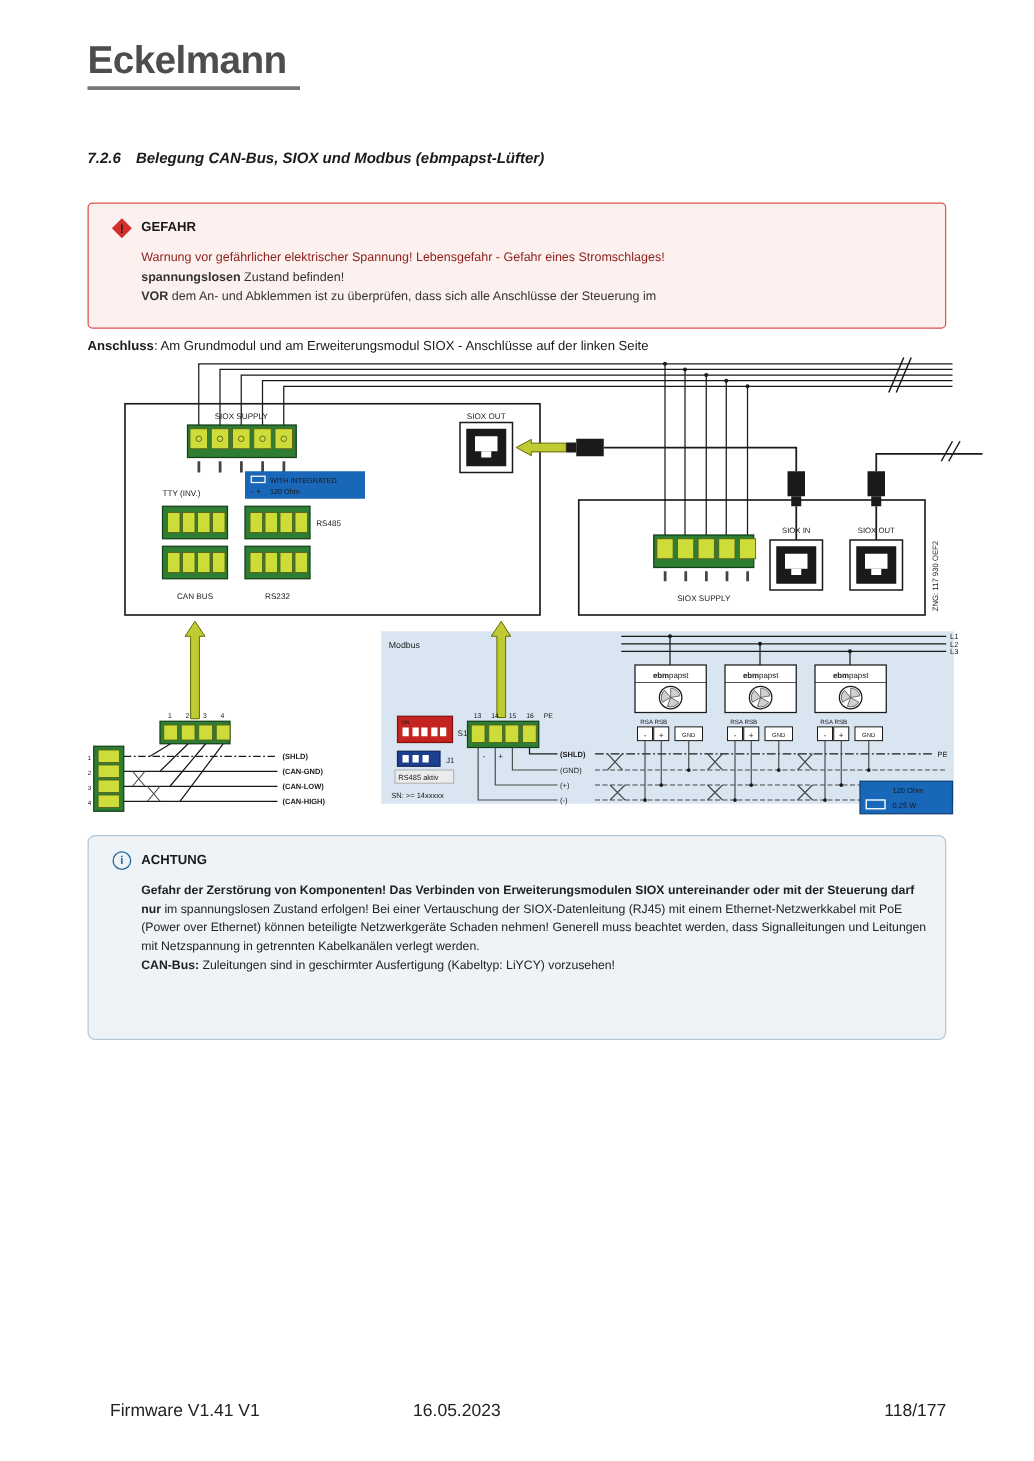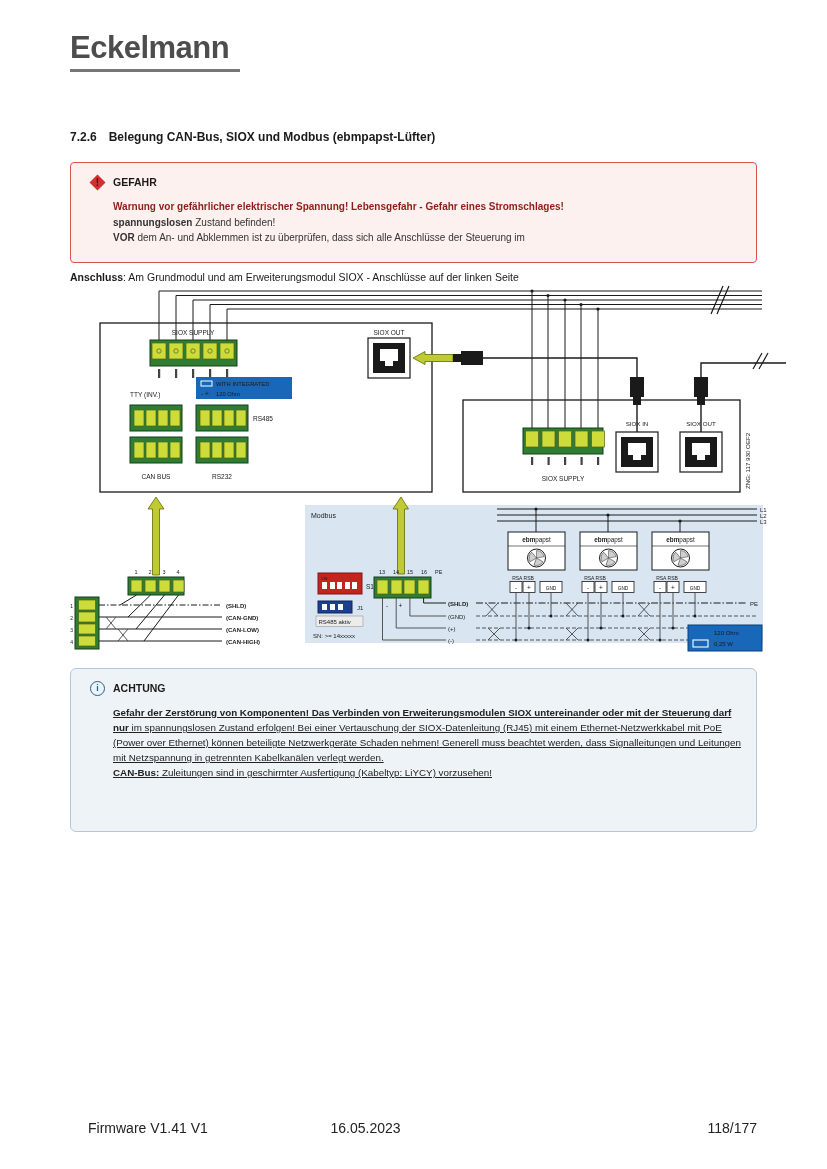--- a/index.html
+++ b/index.html
@@ -2,34 +2,34 @@
 <html><head>
 <meta charset="utf-8">
 <style>
   html,body{margin:0;padding:0;}
   body{width:827px;height:1169px;position:relative;background:#fff;overflow:hidden;
        font-family:"Liberation Sans",sans-serif;color:#1a1a1a;}
   .abs{position:absolute;}
   
   .logo{left:70px;top:30px;font-size:31px;font-weight:bold;color:#4d4d4d;letter-spacing:-0.5px;}
   .logo-rule{left:70px;top:69px;width:170px;height:3px;background:#777;}
-  .heading{left:70px;top:130px;font-size:12px;font-weight:bold;}
+  .heading{left:70px;top:119px;font-size:12px;font-weight:bold;font-style:italic;}
   .heading .num{margin-right:12px;}
   
   .danger-box{left:70px;top:162px;width:687px;height:101px;background:#fdf1ef;
               border:1.5px solid #d9534f;border-radius:4px;box-sizing:border-box;}
   .box-title{position:absolute;left:42px;top:13px;font-size:10.5px;font-weight:bold;color:#1a1a1a;}
   .danger-body{position:absolute;left:42px;top:36px;width:625px;font-size:10px;line-height:15.5px;color:#333;}
-  .danger-l1{font-weight:bold;color:#8c1d18;}
+  .danger-l1{font-weight:normal;color:#8c1d18;}
   
   .anschluss{left:70px;top:271px;font-size:10.5px;}
   
   .attention-box{left:70px;top:668px;width:687px;height:164px;background:#eef3f8;
                  border:1px solid #b6c8d8;border-radius:6px;box-sizing:border-box;}
-  .attention-body{position:absolute;left:42px;top:36px;width:635px;font-size:9.8px;line-height:15px;color:#222;text-decoration:underline;}
+  .attention-body{position:absolute;left:42px;top:36px;width:635px;font-size:9.8px;line-height:15px;color:#222;}
   .info-icon{position:absolute;left:19px;top:12px;width:13px;height:13px;border:1.5px solid #1a6496;
              border-radius:50%;color:#1a6496;font-size:9px;font-weight:bold;text-align:center;line-height:13px;}
   
   .footer{top:1120px;font-size:14px;color:#222;padding-left:18px;}
   .f-left{left:70px;}
   .f-center{left:0;width:695px;text-align:center;}
   .f-right{right:70px;}
   b{font-weight:bold;}
   svg text{font-family:"Liberation Sans",sans-serif;fill:#1a1a1a;}
   .w{stroke:#1a1a1a;stroke-width:1;fill:none;}

